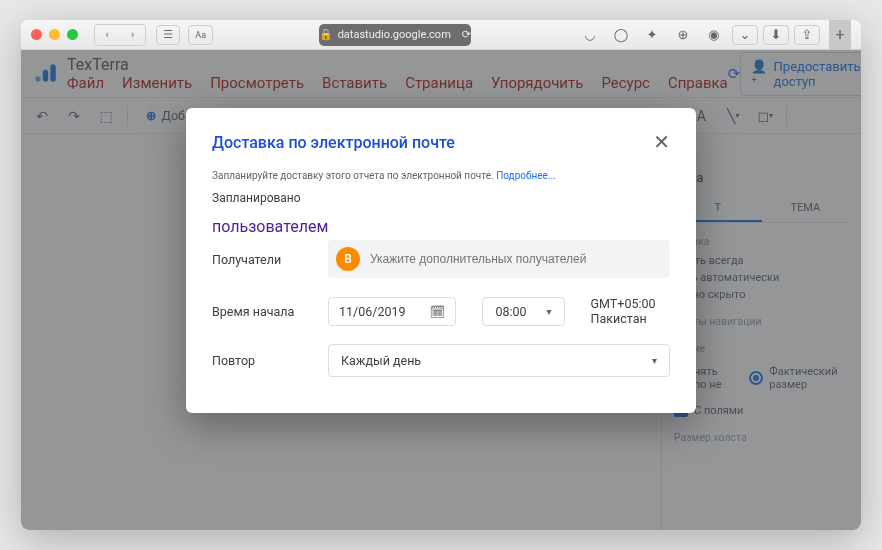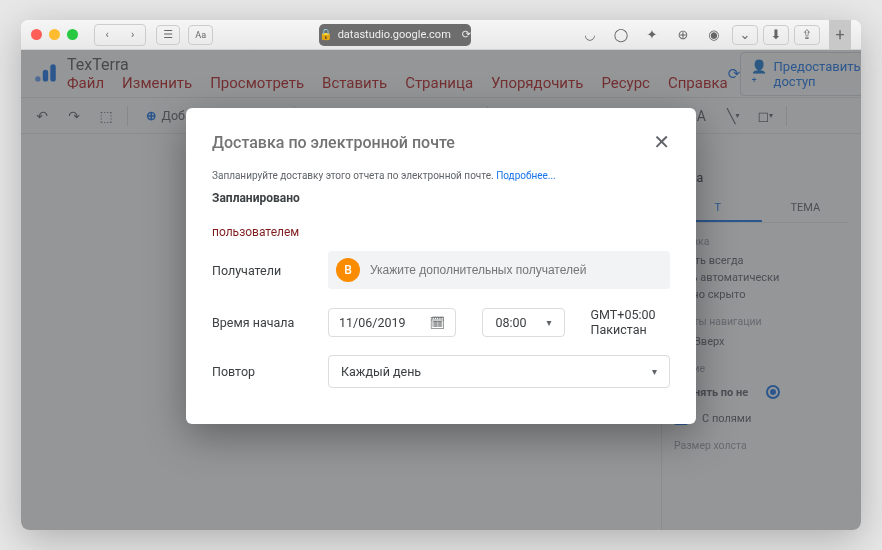--- a/index.html
+++ b/index.html
@@ -40,31 +40,31 @@
     .sp-title { font-size:13px; color:#3c4043; margin-bottom:10px; }
     .sp-tabs { display:flex; border-bottom:1px solid #e8e8e8; margin-bottom:12px; font-size:11px; }
     .sp-tab { flex:1; text-align:center; padding:6px 0; color:#5f6368; }
     .sp-tab.active { color:#1a73e8; border-bottom:2px solid #1a73e8; }
     .sp-section { margin-bottom:14px; font-size:11px; }
     .sp-label { color:#9aa0a6; margin-bottom:6px; font-size:10.5px; }
     .sp-radio { display:flex; align-items:center; gap:6px; margin:4px 0; font-size:11px; }
     .radio-dot { width:14px; height:14px; border-radius:50%; border:2px solid #9aa0a6; position:relative; flex-shrink:0;}
     .radio-dot.on{ border-color:#1a73e8; }
     .radio-dot.on::after{ content:''; position:absolute; inset:2px; border-radius:50%; background:#1a73e8;}
-    .sp-check { display:flex; align-items:flex-end; gap:14px; font-size:11px; }
+    .sp-check { display:flex; align-items:flex-end; gap:6px; font-size:11px; }
     .chk { width:14px; height:14px; border-radius:2px; background:#1a73e8; display:flex;align-items:center;justify-content:center;color:#fff;font-size:10px;}
     .dim { position:absolute; inset:30px 0 0 0; background:rgba(60,64,67,0.55); }
     .modal { position:absolute; top:88px; left:165px; width:510px; background:#fff; border-radius:6px; box-shadow: 0 12px 40px rgba(0,0,0,0.35); padding: 22px 26px 18px; z-index:5; }
     .modal-head { display:flex; align-items:center; justify-content:space-between; margin-bottom:16px; }
-    .modal-title { font-size:16px; color:#737373; font-weight:500; }
+    .modal-title { font-size:16px; color:#1d4ed8; font-weight:500; }
     .modal-close { font-size:20px; color:#5f6368; font-weight:300; cursor:pointer; }
     .modal-desc { font-size:10px; color:#5f6368; margin-bottom:10px; }
     .modal-desc a { color:#1a73e8; text-decoration:none; }
-    .modal-sub { font-size:12px; font-weight:700; color:#3c4043; margin-bottom:20px; }
-    .modal-sub2 { font-size:12px; color:#7f1d1d; margin-bottom:12px; }
+    .modal-sub { font-size:12px; font-weight:400; color:#3c4043; margin-bottom:12px; }
+    .modal-sub2 { font-size:16px; color:#4c1d95; margin-bottom:4px; }
     .form-row { display:flex; align-items:center; gap:26px; margin-bottom:18px; font-size:12.5px; }
     .form-label { width:90px; color:#3c4043; font-size:12.5px; flex-shrink:0; }
     .recipient-box { flex:1; height:38px; background:#f1f3f4; border-radius:4px; display:flex; align-items:center; padding:0 8px; gap:10px; }
     .recip-avatar { width:24px; height:24px; border-radius:50%; background:#fb8c00; color:#fff; display:flex;align-items:center;justify-content:center; font-size:12px; font-weight:500;}
     .recip-input { flex:1; border:none; background:transparent; outline:none; font-size:12px; color:#5f6368; }
     .date-box { display:flex; align-items:center; gap:4px; border:1px solid #dadce0; border-radius:4px; padding:6px 10px; font-size:12.5px; color:#3c4043; }
     .time-box { display:flex; align-items:center; gap:20px; border:1px solid #dadce0; border-radius:4px; padding:6px 12px; font-size:12.5px; color:#3c4043; }
     .tz { font-size:12.5px; color:#3c4043; }
     .repeat-box { flex:1; display:flex; align-items:center; justify-content:space-between; border:1px solid #dadce0; border-radius:4px; padding:8px 12px; font-size:12.5px; color:#3c4043; }
     .caret { color:#5f6368; font-size:10px; }
@@ -186,34 +186,31 @@
             </div>
           <div class="sp-radio">
               <span>вать автоматически</span>
             </div>
           <div class="sp-radio">
               <span>ально скрыто</span>
             </div>
         </div>
         <div class="sp-section">
           <div class="sp-label">менты навигации</div>
-          <div class="sp-radio">
-              <span class="radio-dot on"></span>
-              <span>Вверх</span>
-            </div>
         </div>
         <div class="sp-section">
           <div class="sp-label">жение</div>
-          <div style="display:flex;gap:18px;font-weight:bold;">
+          <div style="display:flex;gap:18px;">
             <div class="sp-radio">
                 <span class="radio-dot"></span>
                 <span>нять по не</span>
               </div>
             <div class="sp-radio">
                 <span class="radio-dot on"></span>
+                <span>Фактический размер</span>
               </div>
           </div>
           <div class="sp-check" style="margin-top:8px;">
               <span class="chk">✓</span>
               <span>С полями</span>
             </div>
         </div>
         <div class="sp-section">
           <div class="sp-label">Размер холста</div>
         </div>

